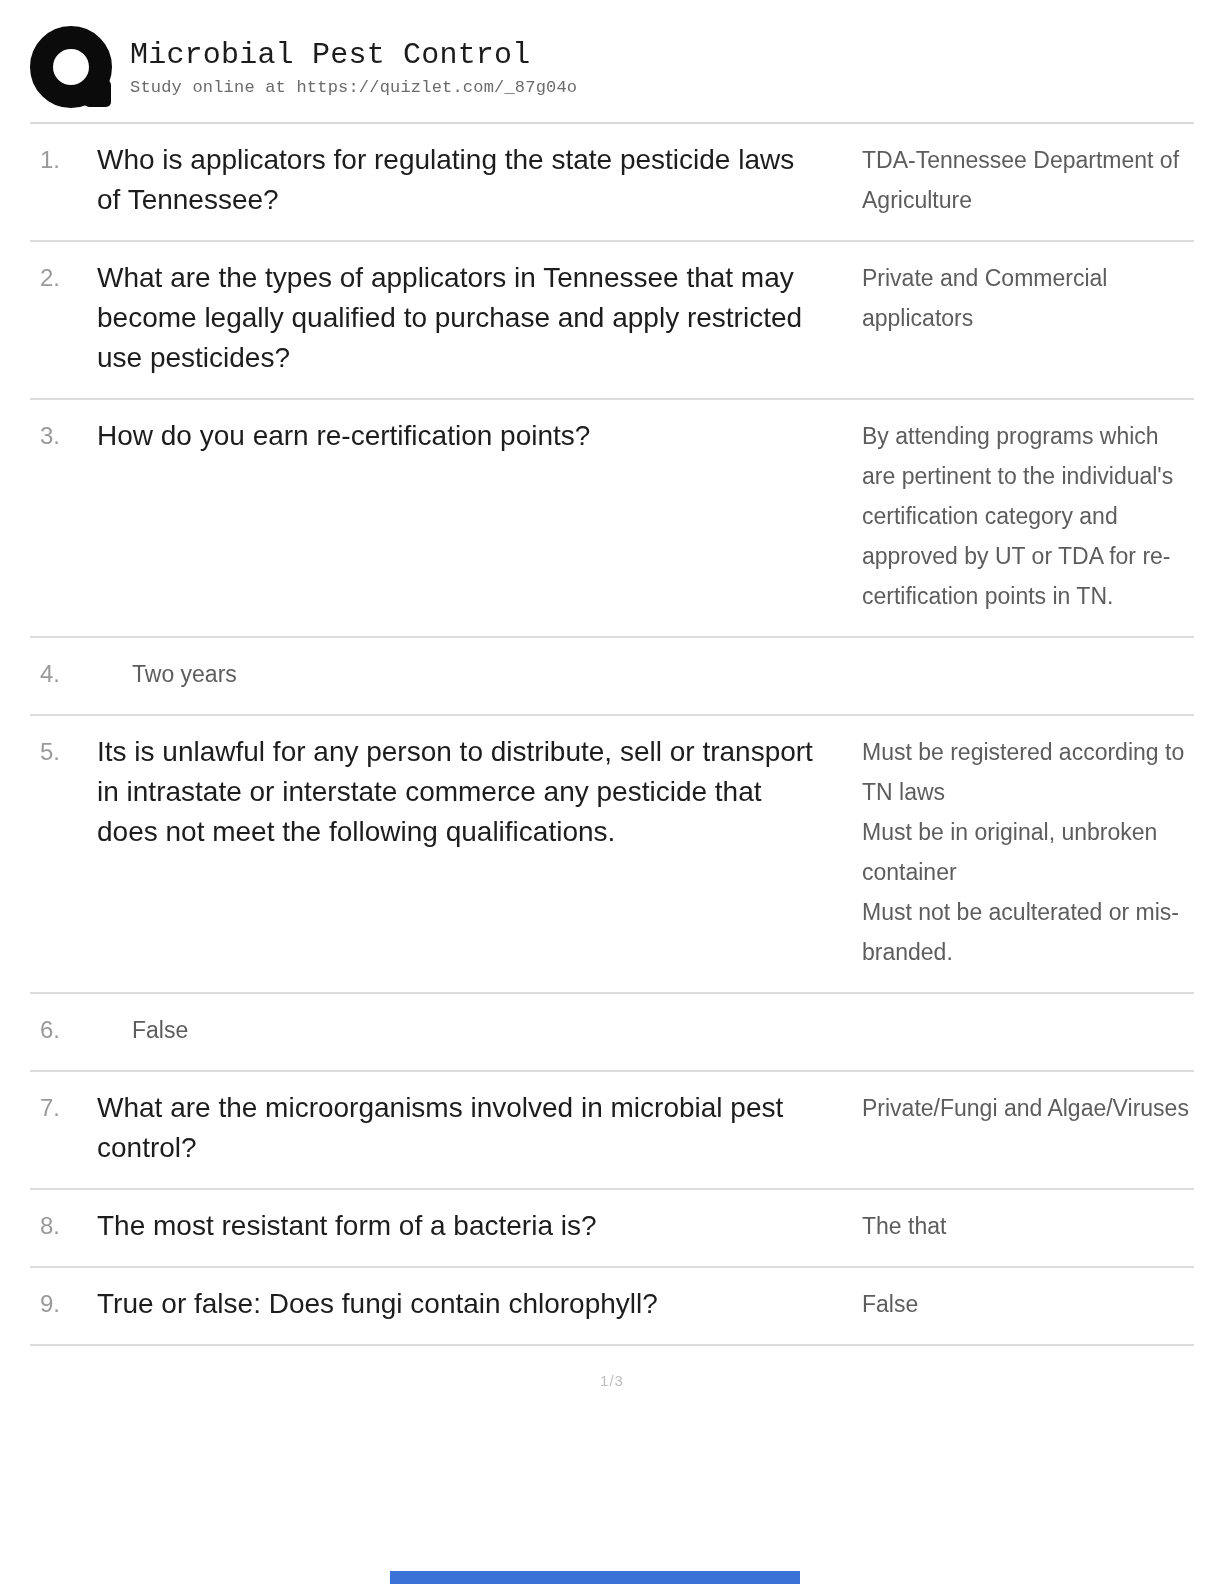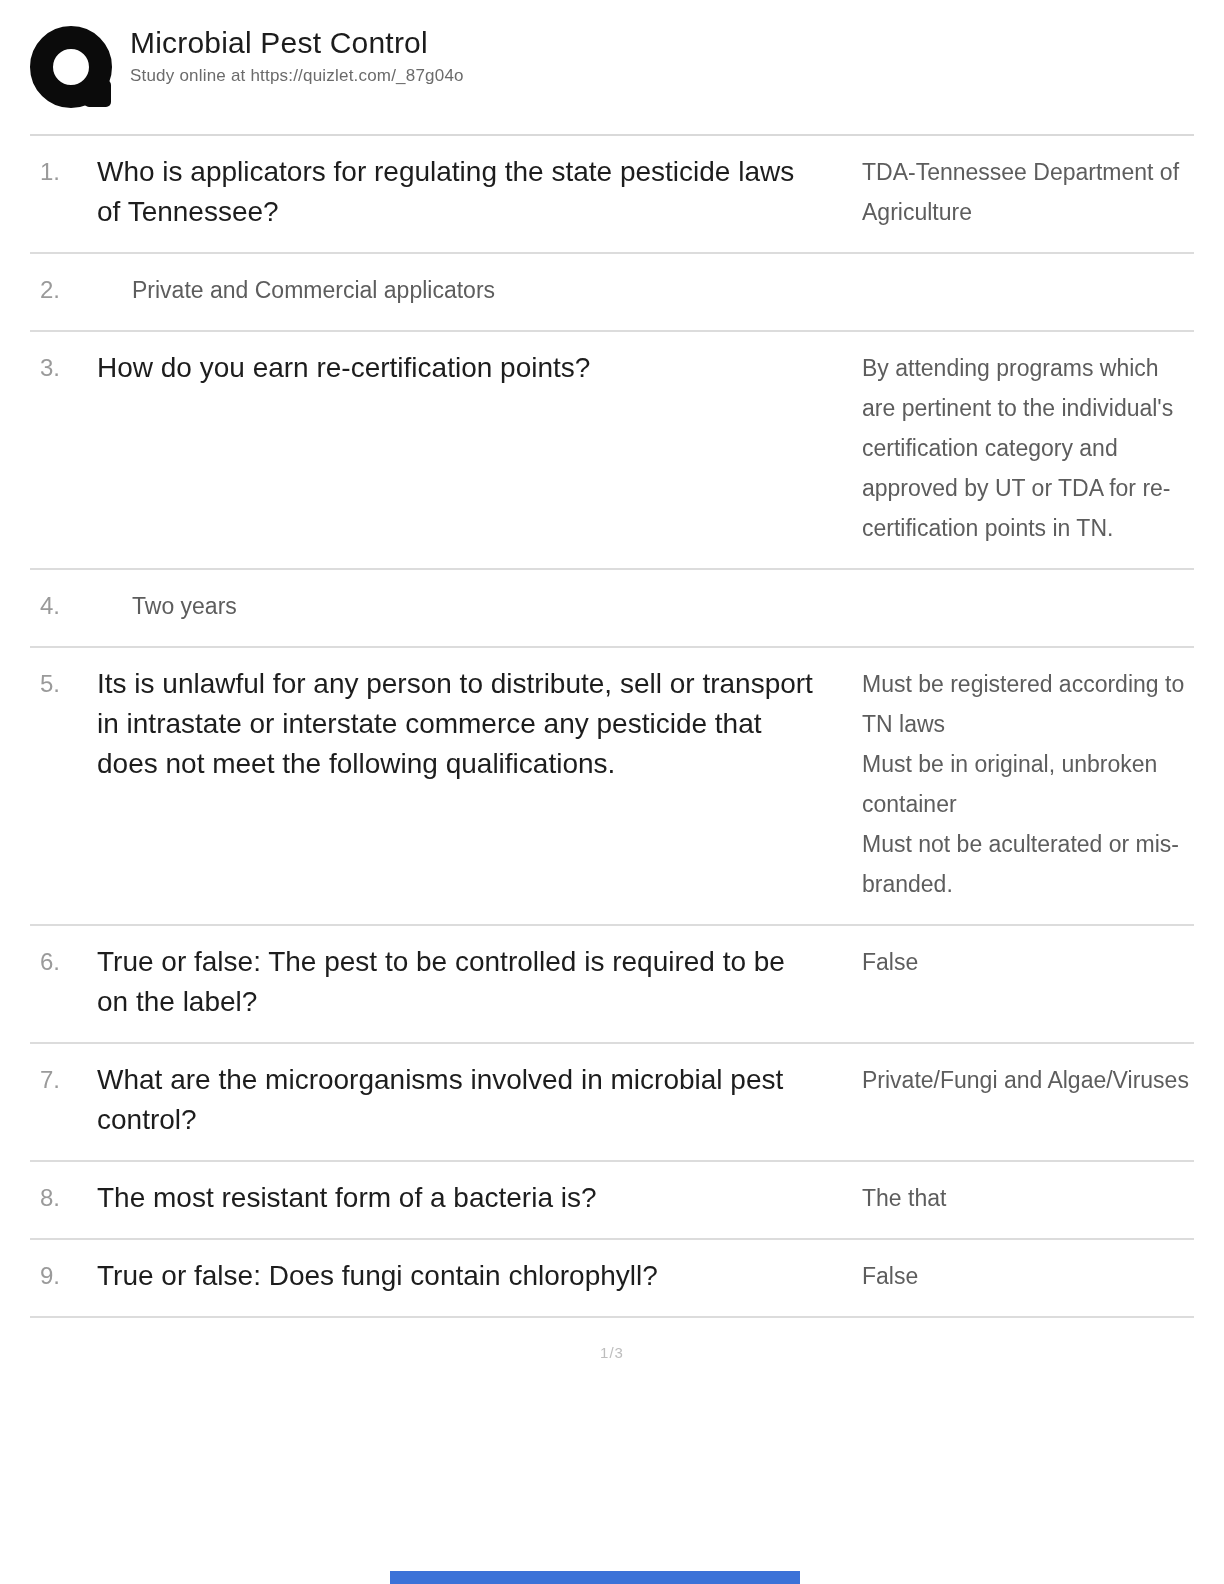--- a/index.html
+++ b/index.html
@@ -13,22 +13,24 @@
     width: 1224px;
     height: 1584px;
     background: #ffffff;
     padding: 26px 30px 0 30px;
     overflow: hidden;
   }
 
   
   .header {
     display: flex;
-    padding-bottom: 26px;
+    align-items: center;
+    padding-bottom: 14px;
     border-bottom: 2px solid #d9d9d9;
+    font-family: Liberation Mono, monospace;
   }
   .logo {
     position: relative;
     width: 82px;
     height: 82px;
     flex: 0 0 82px;
   }
   .logo .ring {
     width: 82px;
     height: 82px;
@@ -126,20 +128,21 @@
   </div>
 
   <div class="row">
     <div class="num">1.</div>
     <div class="q">Who is applicators for regulating the state pesticide laws of Tennessee?</div>
     <div class="a">TDA-Tennessee Department of Agriculture</div>
   </div>
 
   <div class="row">
     <div class="num">2.</div>
+    <div class="q">What are the types of applicators in Tennessee that may become legally qualified to purchase and apply restricted use pesticides?</div>
     <div class="a">Private and Commercial applicators</div>
   </div>
 
   <div class="row">
     <div class="num">3.</div>
     <div class="q">How do you earn re-certification points?</div>
     <div class="a">By attending programs which are pertinent to the individual's certification category and approved by UT or TDA for re-certification points in TN.</div>
   </div>
 
   <div class="row">
@@ -150,21 +153,20 @@
   <div class="row">
     <div class="num">5.</div>
     <div class="q">Its is unlawful for any person to distribute, sell or transport in intrastate or interstate commerce any pesticide that does not meet the following qualifications.</div>
     <div class="a">Must be registered according to TN laws
 Must be in original, unbroken container
 Must not be aculterated or mis-branded.</div>
   </div>
 
   <div class="row">
     <div class="num">6.</div>
-    <div class="q">True or false: The pest to be controlled is required to be on the label?</div>
     <div class="a">False</div>
   </div>
 
   <div class="row">
     <div class="num">7.</div>
     <div class="q">What are the microorganisms involved in microbial pest control?</div>
     <div class="a">Private/Fungi and Algae/Viruses</div>
   </div>
 
   <div class="row">

